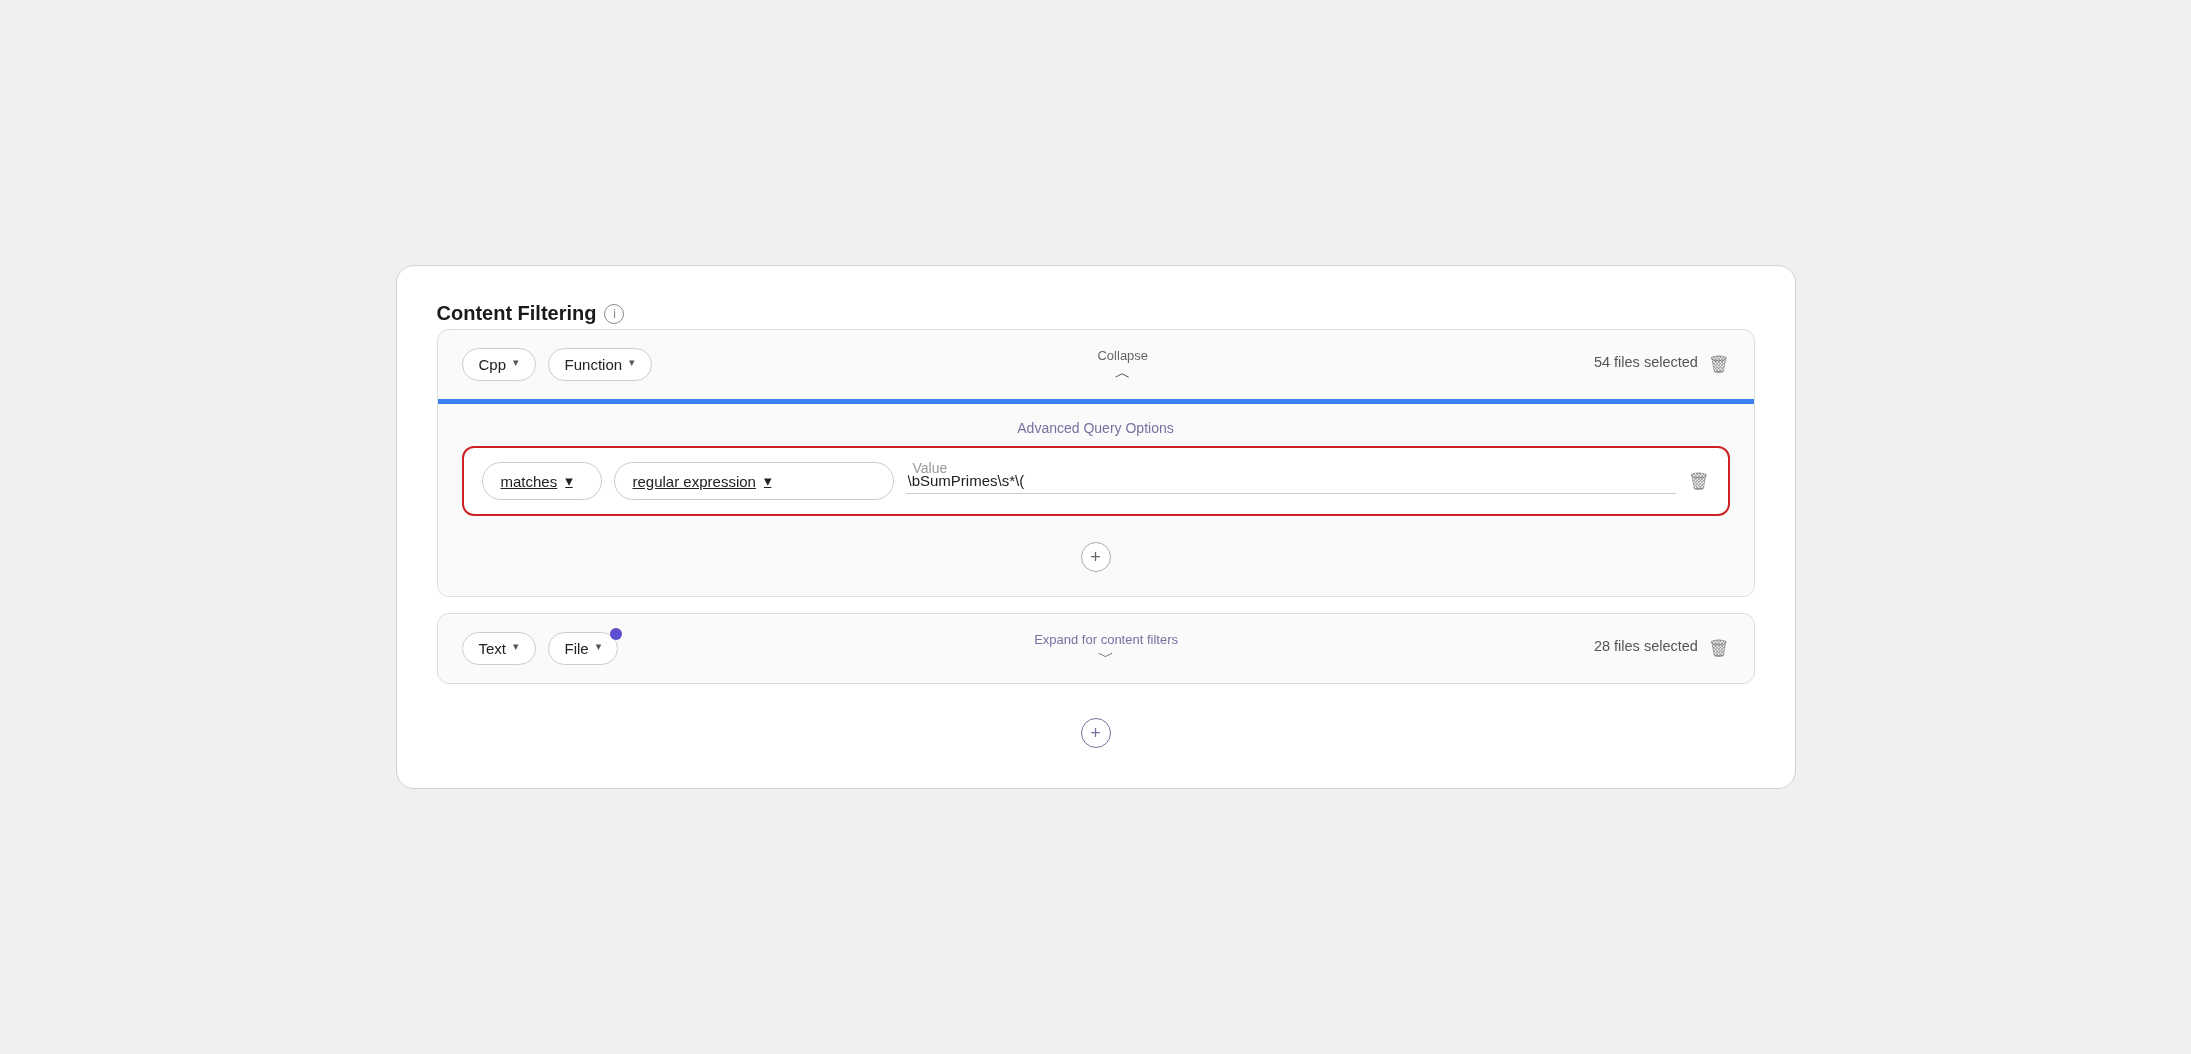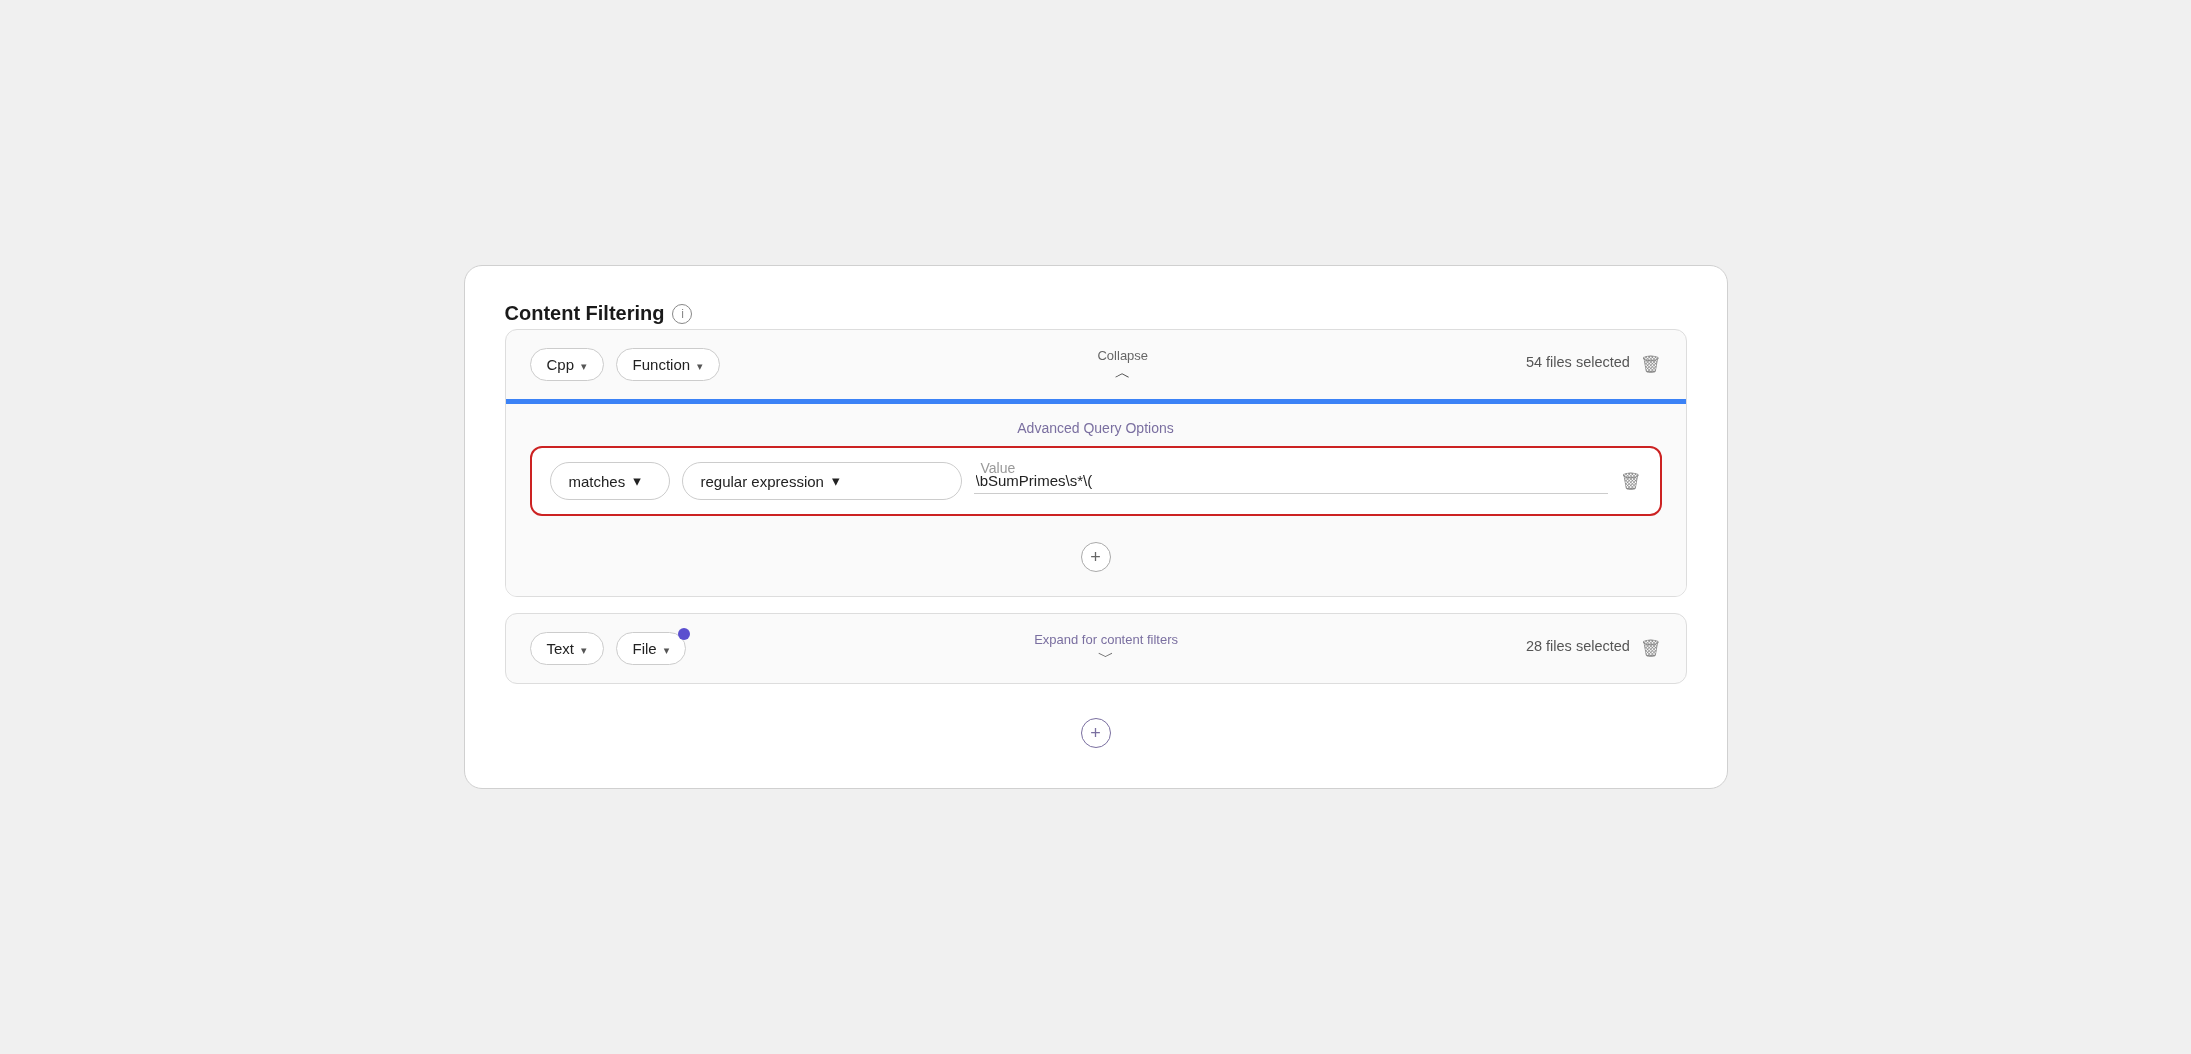--- a/index.html
+++ b/index.html
@@ -9,21 +9,21 @@
       align-items: center;
       justify-content: center;
       min-height: 100vh;
       font-family: -apple-system, BlinkMacSystemFont, 'Segoe UI', sans-serif;
     }
     .outer-card {
       background: #fff;
       border-radius: 18px;
       border: 1.5px solid #d0d0d0;
       padding: 36px 40px 36px 40px;
-      width: 1264px;
+      width: 1400px;
       max-width: 98vw;
     }
     .page-title {
       font-size: 20px;
       font-weight: 700;
       color: #1a1a1a;
       display: flex;
       align-items: center;
       gap: 8px;
       margin-bottom: 4px;
@@ -89,21 +89,21 @@
     }
     .chevron-down {
       font-size: 16px;
       color: #666;
       line-height: 1;
     }
 
     
     .dropdown-pill {
       display: inline-flex;
-      align-items: flex-end;
+      align-items: flex-start;
       gap: 7px;
       border: 1.5px solid #ccc;
       border-radius: 999px;
       padding: 7px 16px;
       font-size: 15px;
       color: #222;
       background: #fff;
       cursor: pointer;
       white-space: nowrap;
     }
@@ -156,20 +156,21 @@
       padding: 9px 18px;
       font-size: 15px;
       color: #222;
       background: #fff;
       cursor: pointer;
       display: inline-flex;
       align-items: center;
       gap: 8px;
       white-space: nowrap;
       min-width: 120px;
+      text-decoration: underline;
     }
     .filter-select-wide {
       min-width: 280px;
       flex: 0 0 auto;
     }
     .value-field-wrap {
       flex: 1;
       position: relative;
     }
     .value-label {

